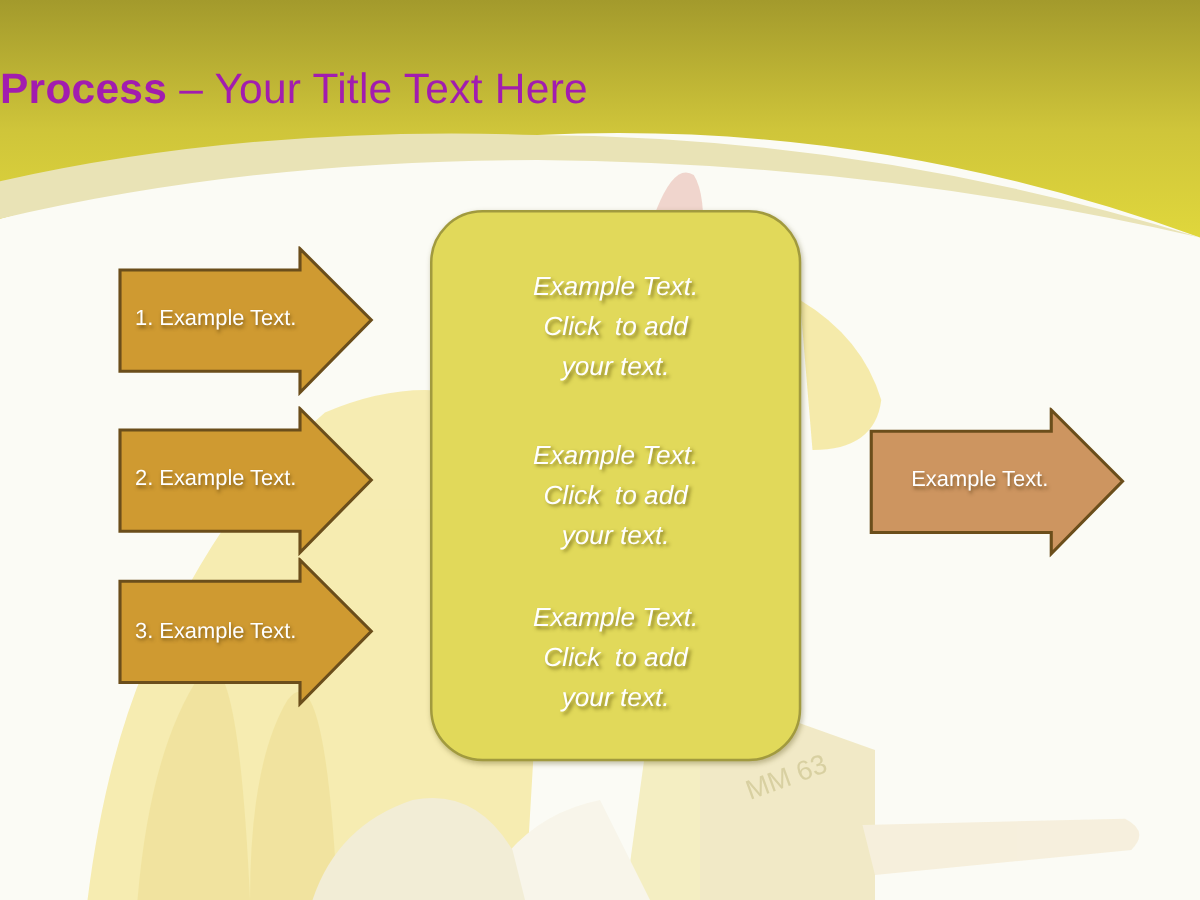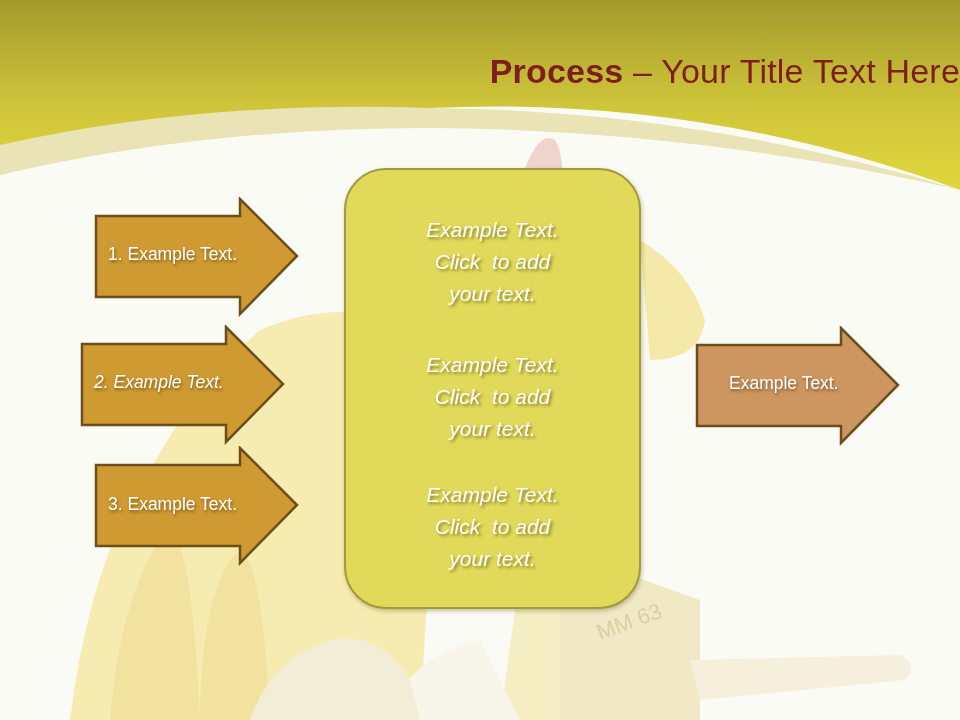--- a/index.html
+++ b/index.html
@@ -1,19 +1,19 @@
 <!DOCTYPE html>
 <html><head>
   <meta charset="utf-8">
   <style>
     html, body { margin: 0; padding: 0; }
     body { width: 960px; height: 720px; overflow: hidden; background: #fbfbf5; position: relative; font-family: "Liberation Sans", "DejaVu Sans", sans-serif; }
     .slide { position: absolute; left: 0; top: 0; width: 960px; height: 720px; }
     .bg-svg { position: absolute; left: 0; top: 0; }
-    .title { position: absolute; left: 0; top: 52px; width: 960px; text-align: right; color: #7f1d1d; font-size: 34px; letter-spacing: 0.2px; }
+    .title { position: absolute; left: 0; top: 52px; width: 960px; text-align: left; color: #a21caf; font-size: 34px; letter-spacing: 0.2px; }
     .title .bold { font-weight: bold; }
     .arrow { position: absolute; padding-left: 24px; }
     .arrow svg { position: absolute; left: 0; top: 0; }
     .arrow-label { position: absolute; color: #ffffff; font-size: 17.5px; text-shadow: 1px 2px 3px rgba(60,40,0,0.55); white-space: nowrap; }
     .center-box { position: absolute; left: 344px; top: 168px; width: 293px; height: 437px; background: #e1d95a; border: 2px solid #a19a3e; border-radius: 42px; box-shadow: 1px 2px 4px rgba(90,80,20,0.35); }
     .block { position: absolute; left: 0; width: 100%; text-align: center; color: #ffffff; font-style: italic; font-size: 21px; line-height: 32px; text-shadow: 2px 2px 3px rgba(90,80,10,0.65); }
     .block div { white-space: pre; }
   </style>
 </head>
 <body>
@@ -57,21 +57,21 @@
     <span class="bold">Process</span><span> – Your Title Text Here</span>
   </div>
 
   <div class="arrow" style="left:94px; top:197px; width:206px; height:120px;">
     <svg width="206" height="120" viewBox="0 0 206 120">
       <path d="M2 19 H146 V2 L203 59 L146 117 V100 H2 Z" fill="#cf9a31" stroke="#6b4e1b" stroke-width="2.5" stroke-linejoin="miter"></path>
     </svg>
     <span class="arrow-label" style="left:14px; top:47px;">1. Example Text.</span>
   </div>
 
-  <div class="arrow" style="left:80px; top:325px; width:206px; height:120px;font-style:italic;">
+  <div class="arrow" style="left:94px; top:325px; width:206px; height:120px;">
     <svg width="206" height="120" viewBox="0 0 206 120">
       <path d="M2 19 H146 V2 L203 59 L146 117 V100 H2 Z" fill="#cf9a31" stroke="#6b4e1b" stroke-width="2.5" stroke-linejoin="miter"></path>
     </svg>
     <span class="arrow-label" style="left:14px; top:47px;">2. Example Text.</span>
   </div>
 
   <div class="arrow" style="left:94px; top:446px; width:206px; height:120px;text-decoration:underline;">
     <svg width="206" height="120" viewBox="0 0 206 120">
       <path d="M2 19 H146 V2 L203 59 L146 117 V100 H2 Z" fill="#cf9a31" stroke="#6b4e1b" stroke-width="2.5" stroke-linejoin="miter"></path>
     </svg>

